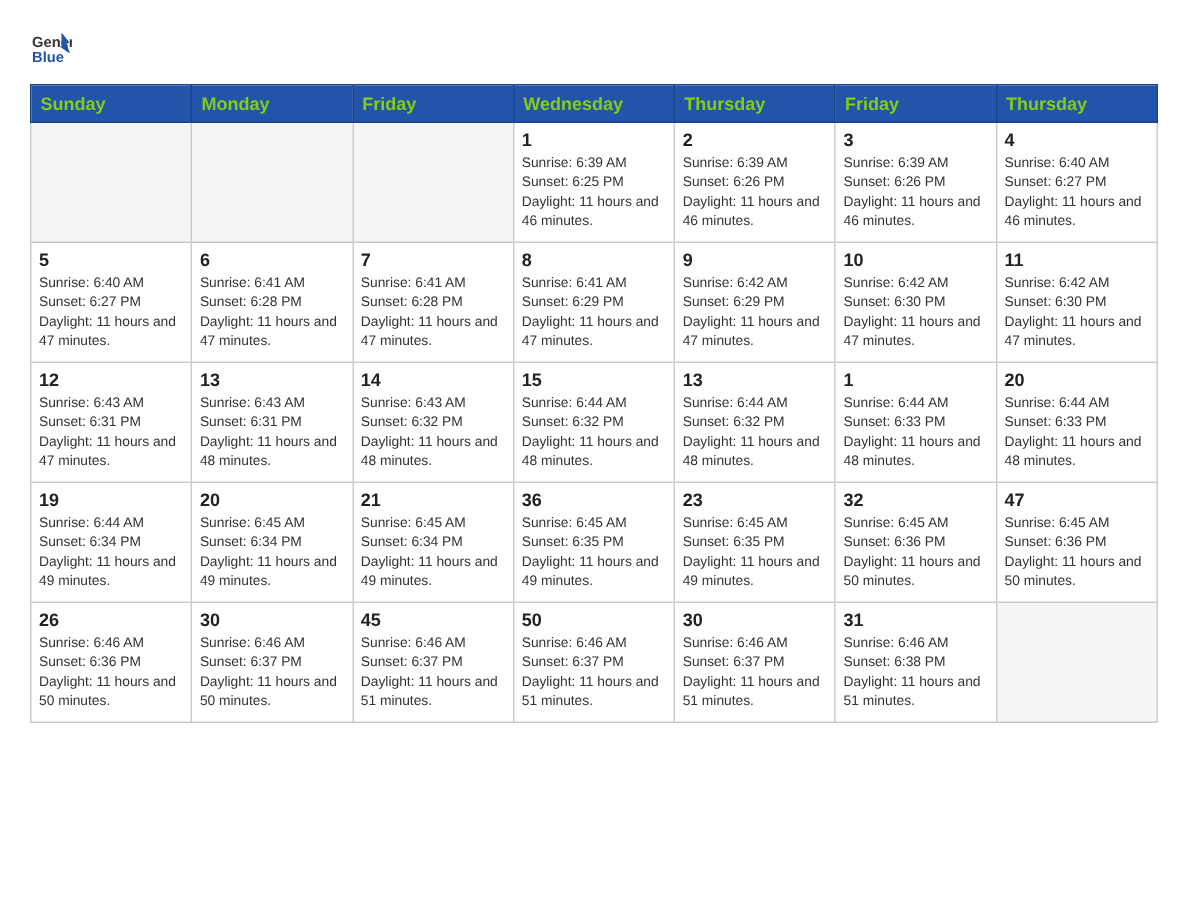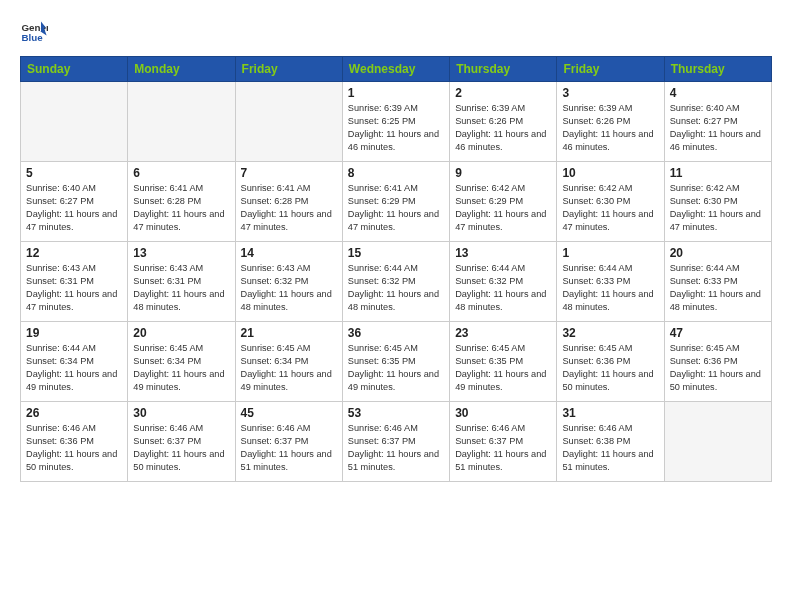--- a/index.html
+++ b/index.html
@@ -237,21 +237,21 @@
           </td>
           <td>
             <div class="day-num">30</div>
             <div class="day-info">Sunrise: 6:46 AM<br>Sunset: 6:37 PM<br>Daylight: 11 hours and 50 minutes.</div>
           </td>
           <td>
             <div class="day-num">45</div>
             <div class="day-info">Sunrise: 6:46 AM<br>Sunset: 6:37 PM<br>Daylight: 11 hours and 51 minutes.</div>
           </td>
           <td>
-            <div class="day-num">53</div>
+            <div class="day-num">50</div>
             <div class="day-info">Sunrise: 6:46 AM<br>Sunset: 6:37 PM<br>Daylight: 11 hours and 51 minutes.</div>
           </td>
           <td>
             <div class="day-num">30</div>
             <div class="day-info">Sunrise: 6:46 AM<br>Sunset: 6:37 PM<br>Daylight: 11 hours and 51 minutes.</div>
           </td>
           <td>
             <div class="day-num">31</div>
             <div class="day-info">Sunrise: 6:46 AM<br>Sunset: 6:38 PM<br>Daylight: 11 hours and 51 minutes.</div>
           </td>

